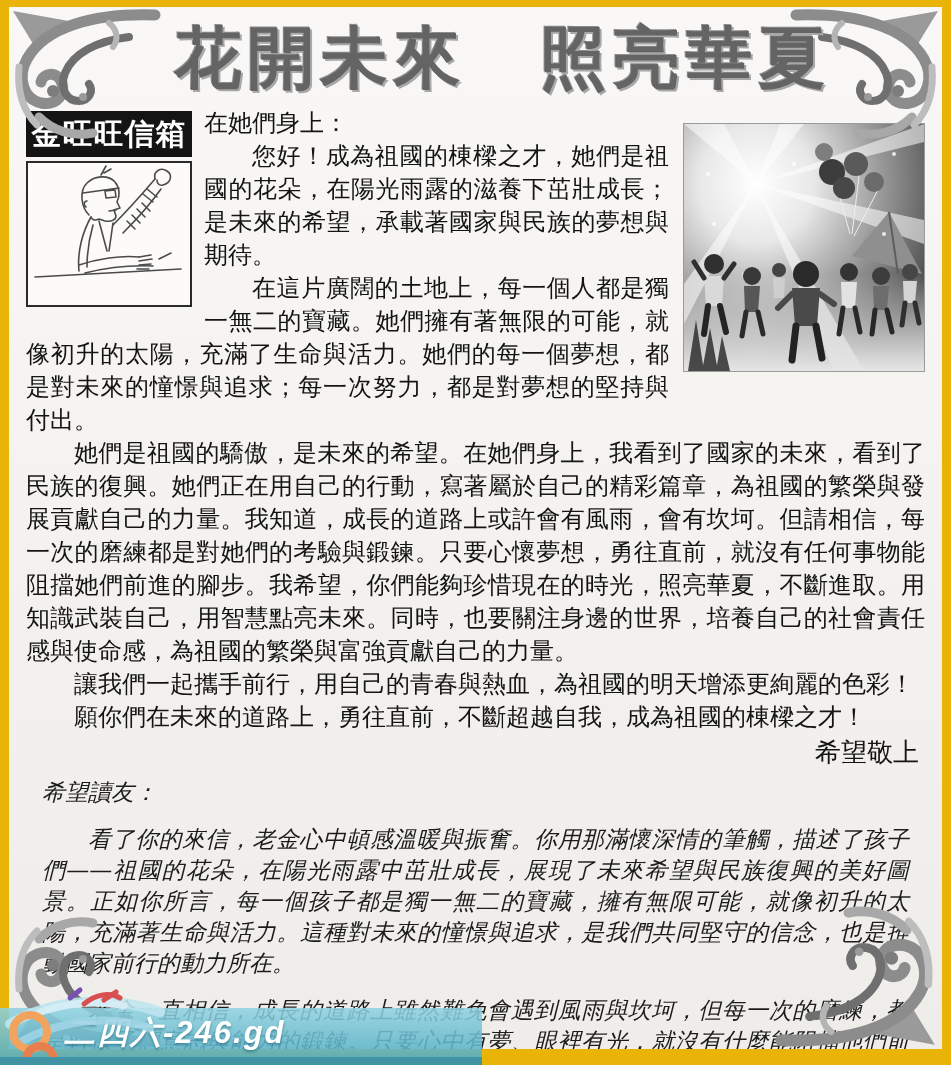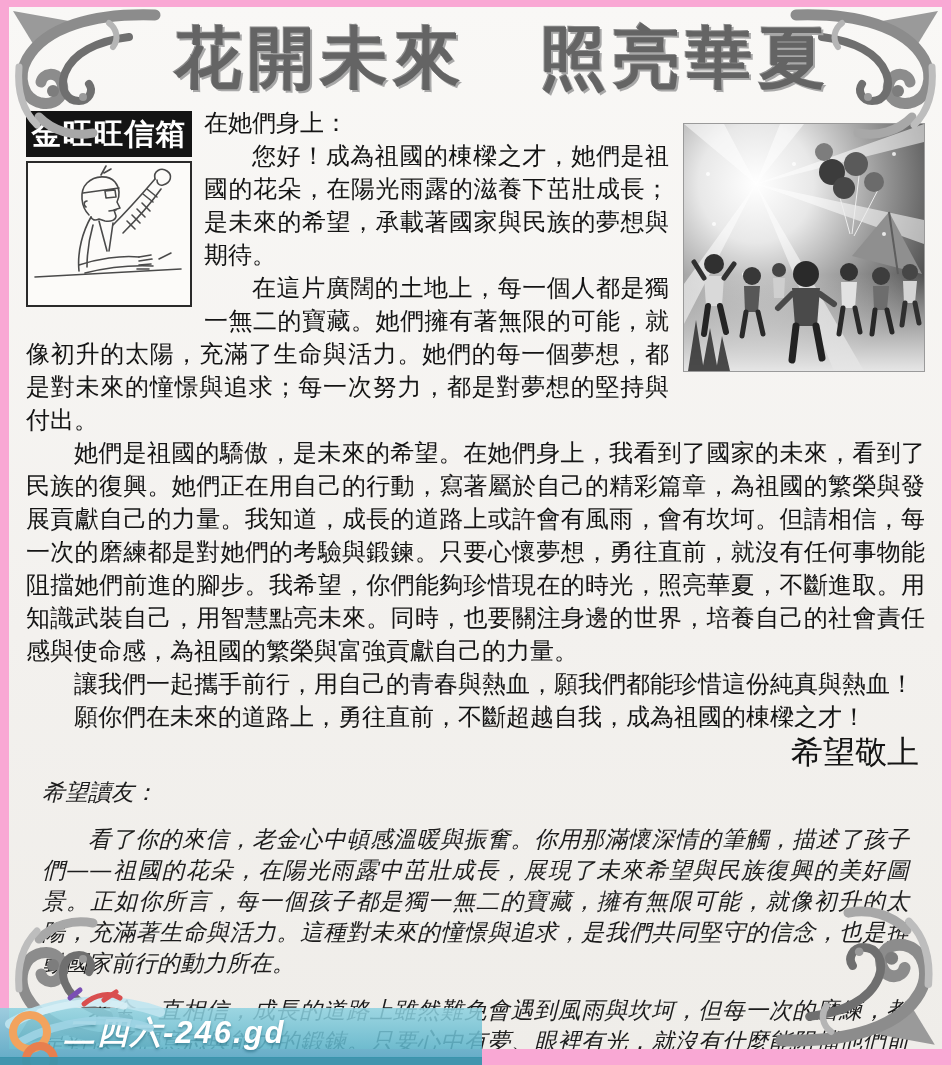--- a/index.html
+++ b/index.html
@@ -1,17 +1,17 @@
 <!DOCTYPE html>
 <html><head>
 <meta charset="utf-8">
 <style>
   html,body { margin:0; padding:0; background:#dcdcdc; }
   .page {
-    position:relative; width:951px; height:1065px; background:#f9a8d4;
+    position:relative; width:951px; height:1065px; background:#eab308;
     overflow:hidden; font-family:"Liberation Serif", serif;
   }
   .sheet {
     position:absolute; left:9px; top:7px; right:9px; bottom:16px;
     background:linear-gradient(180deg,#f9f8f6 0%, #f3f1ee 60%, #efede9 100%);
     overflow:hidden;
   }
   
   .corner { position:absolute; width:152px; height:148px; z-index:2; pointer-events:none; }
   .corner.tl { left:0; top:0; }
@@ -48,21 +48,21 @@
     border:1px solid #9a9a9a; background:#8a8a8a; overflow:hidden;
   }
   .photo svg { display:block; width:100%; height:100%; }
 
   p.letter {
     margin:0; font-size:24px; line-height:33px; color:#141414;
     text-align:justify; word-break:break-all;
   }
   p.letter.ind { text-indent:2em; }
   p.sig-letter {
-    margin:2px 0 8px; font-size:32px; line-height:33px; color:#141414;
+    margin:2px 0 8px; font-size:26px; line-height:33px; color:#141414;
     text-align:right; padding-right:6px;
   }
 
   .reply p {
     margin:16px; font-family:"DejaVu Serif", serif; font-style:italic;
     font-size:23px; line-height:31px; color:#1c1c1c;
     text-align:justify; word-break:break-all;
   }
   .reply p.sal { margin-top:4px; font-style:italic; }
   .reply p.ind { text-indent:2em; }
@@ -266,21 +266,21 @@
             <path d="M219 157 h14 l-2 22 h-11 Z" fill="#d4d4d4"></path>
             <path d="M221 179 l-3 22 M231 179 l4 20" stroke="#303030" stroke-width="5"></path>
           </g>
         </svg>
       </div>
 
       <p class="letter">在她們身上：</p>
       <p class="letter ind">您好！成為祖國的棟樑之才，她們是祖國的花朵，在陽光雨露的滋養下茁壯成長；是未來的希望，承載著國家與民族的夢想與期待。</p>
       <p class="letter ind">在這片廣闊的土地上，每一個人都是獨一無二的寶藏。她們擁有著無限的可能，就像初升的太陽，充滿了生命與活力。她們的每一個夢想，都是對未來的憧憬與追求；每一次努力，都是對夢想的堅持與付出。</p>
       <p class="letter ind">她們是祖國的驕傲，是未來的希望。在她們身上，我看到了國家的未來，看到了民族的復興。她們正在用自己的行動，寫著屬於自己的精彩篇章，為祖國的繁榮與發展貢獻自己的力量。我知道，成長的道路上或許會有風雨，會有坎坷。但請相信，每一次的磨練都是對她們的考驗與鍛鍊。只要心懷夢想，勇往直前，就沒有任何事物能阻擋她們前進的腳步。我希望，你們能夠珍惜現在的時光，照亮華夏，不斷進取。用知識武裝自己，用智慧點亮未來。同時，也要關注身邊的世界，培養自己的社會責任感與使命感，為祖國的繁榮與富強貢獻自己的力量。</p>
-      <p class="letter ind">讓我們一起攜手前行，用自己的青春與熱血，願我們都能珍惜這份純真與熱血！</p>
+      <p class="letter ind">讓我們一起攜手前行，用自己的青春與熱血，為祖國的明天增添更絢麗的色彩！</p>
       <p class="letter ind">願你們在未來的道路上，勇往直前，不斷超越自我，成為祖國的棟樑之才！</p>
       <p class="sig-letter">希望敬上</p>
 
       <div class="reply">
         <p class="sal">希望讀友：</p>
         <p class="ind">看了你的來信，老金心中頓感溫暖與振奮。你用那滿懷深情的筆觸，描述了孩子們——祖國的花朵，在陽光雨露中茁壯成長，展現了未來希望與民族復興的美好圖景。正如你所言，每一個孩子都是獨一無二的寶藏，擁有無限可能，就像初升的太陽，充滿著生命與活力。這種對未來的憧憬與追求，是我們共同堅守的信念，也是推動國家前行的動力所在。</p>
         <p class="ind">老金一直相信，成長的道路上雖然難免會遇到風雨與坎坷，但每一次的磨練，都是對孩子們意志與能力的鍛鍊。只要心中有夢、眼裡有光，就沒有什麼能阻擋他們前進的腳步。你所提出的用知識武裝自己、用智慧點亮未來，更是當代青少年必備的寶貴品質。這份情懷與使命感，正是讓我們的祖國日益強盛、民族復興的基石。願我們都能珍惜這份純真與熱血，用青春與汗水，書寫屬於每個人的精彩篇章，讓這片土地上的每一朵花都綻放出無比耀眼的光芒。你的話語已化作一道道希望之光，穿越時空，照亮未來的路。</p>
 
       </div>
 

